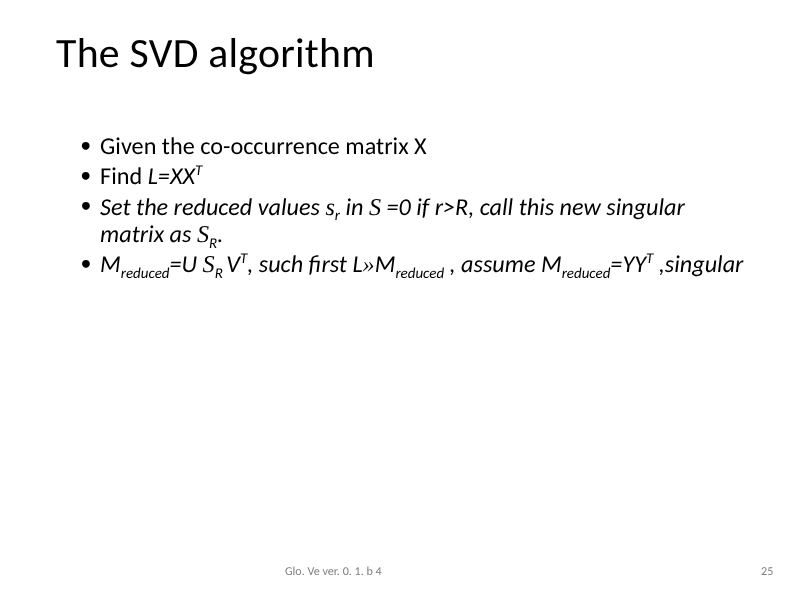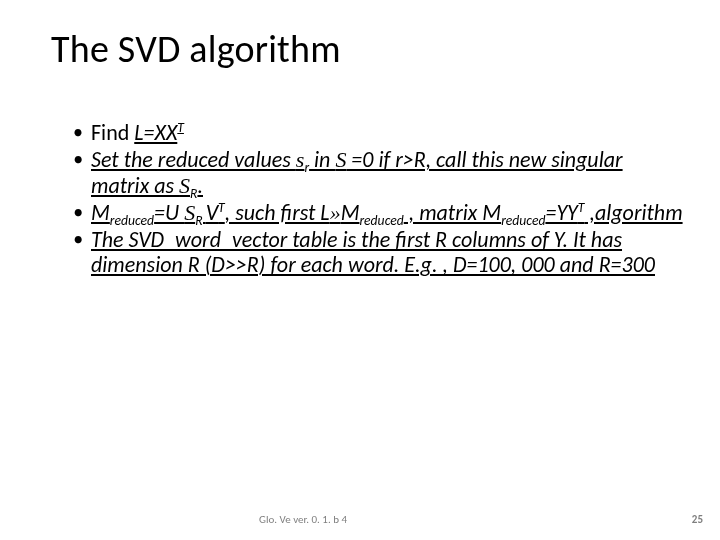--- a/index.html
+++ b/index.html
@@ -46,71 +46,70 @@
     margin-bottom: 2px;
   }
   .body li::before {
     content: "•";
     position: absolute;
     left: 0;
     top: 0;
     font-size: 20px;
     line-height: 1.2;
   }
-  .italic { font-style: italic; text-decoration: underline; }
+  .italic { font-style: italic; }
   .sup { font-size: 0.62em; vertical-align: super; line-height: 0; }
   .sub { font-size: 0.62em; vertical-align: sub; line-height: 0; font-style: italic; }
   .sigma { font-family: "Times New Roman", serif; }
   .approx { font-family: "Times New Roman", serif; }
   .footer-center {
     position: absolute;
     bottom: 14px;
     left: 0;
     width: 580px;
     text-align: center;
     font-size: 11px;
     color: #7f7f7f;
   }
   .footer-right {
     position: absolute;
     bottom: 14px;
     right: 30px;
     font-size: 11px;
     color: #7f7f7f;
-    font-weight: bold;
   }
 </style>
 </head>
 <body>
 
 <div class="slide">
 
   <div class="title">The SVD algorithm</div>
 
   <div class="body">
     <ul>
 
+      <li>
+        <span>Given the co-occurrence matrix X</span>
+      </li>
 
       <li>
         <span>Find </span><span class="italic">L=XX</span><span class="italic sup">T</span>
       </li>
 
 
       <li class="italic">
         <span>Set the reduced values </span><span class="sigma">s</span><span class="sub">r</span><span> in </span><span class="sigma">S</span><span> =0 if r&gt;R, call this new singular matrix as </span><span class="sigma">S</span><span class="sub">R</span><span>.</span>
       </li>
 
       <li class="italic">
-        <span>M</span><span class="sub">reduced</span><span>=U </span><span class="sigma">S</span><span class="sub">R </span><span>V</span><span class="sup">T</span><span>, such first L</span><span class="approx">»</span><span>M</span><span class="sub">reduced</span><span> , matrix M</span><span class="sub">reduced</span><span>=YY</span><span class="sup">T</span><span> ,algorithm</span>
+        <span>M</span><span class="sub">reduced</span><span>=U </span><span class="sigma">S</span><span class="sub">R </span><span>V</span><span class="sup">T</span><span>, such first L</span><span class="approx">»</span><span>M</span><span class="sub">reduced</span><span> , assume M</span><span class="sub">reduced</span><span>=YY</span><span class="sup">T</span><span> ,singular</span>
       </li>
 
 
-      <li class="italic">
-        <span>The SVD_word_vector table is the first R columns of Y. It has dimension R (D&gt;&gt;R) for each word. E.g. , D=100, 000 and R=300</span>
-      </li>
 
     </ul>
   </div>
 
   <div class="footer-center">Glo. Ve ver. 0. 1. b 4</div>
   <div class="footer-right">25</div>
 
 </div>
 
 </body></html>

